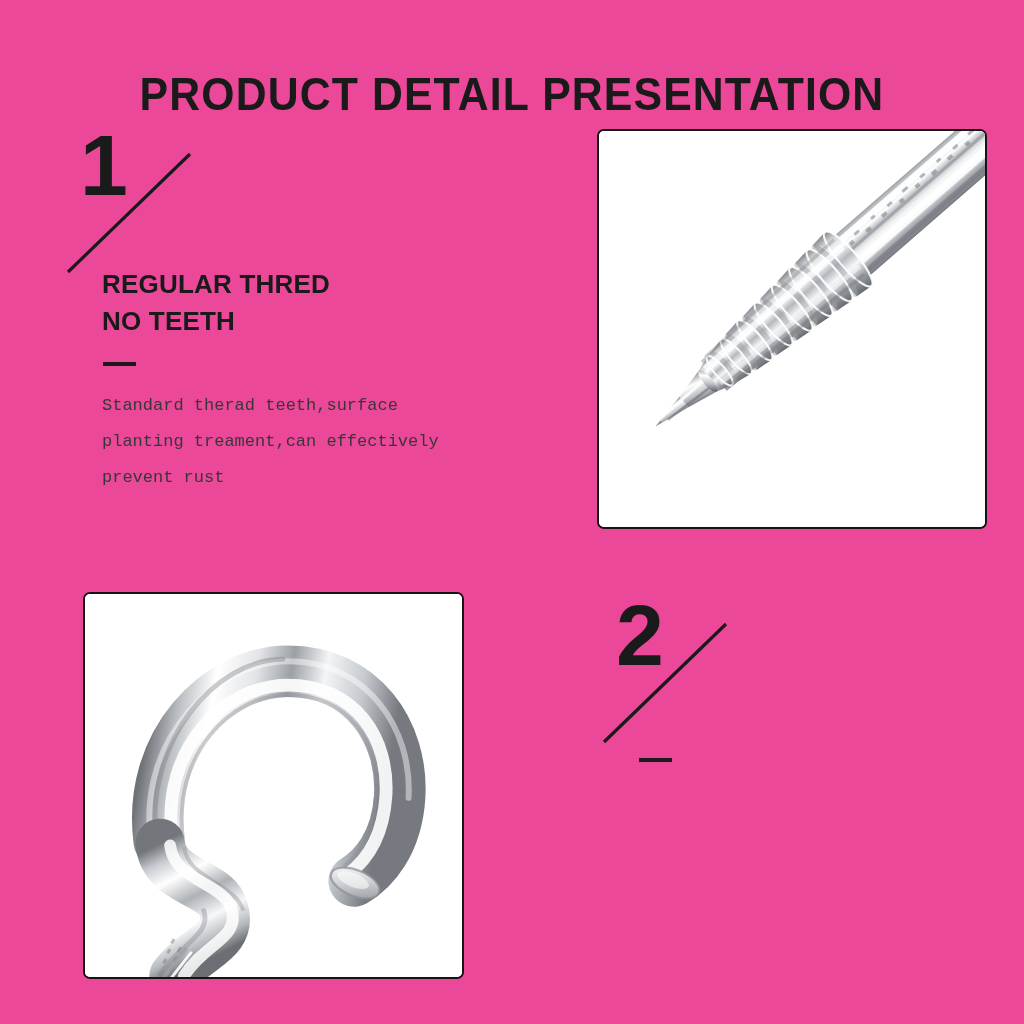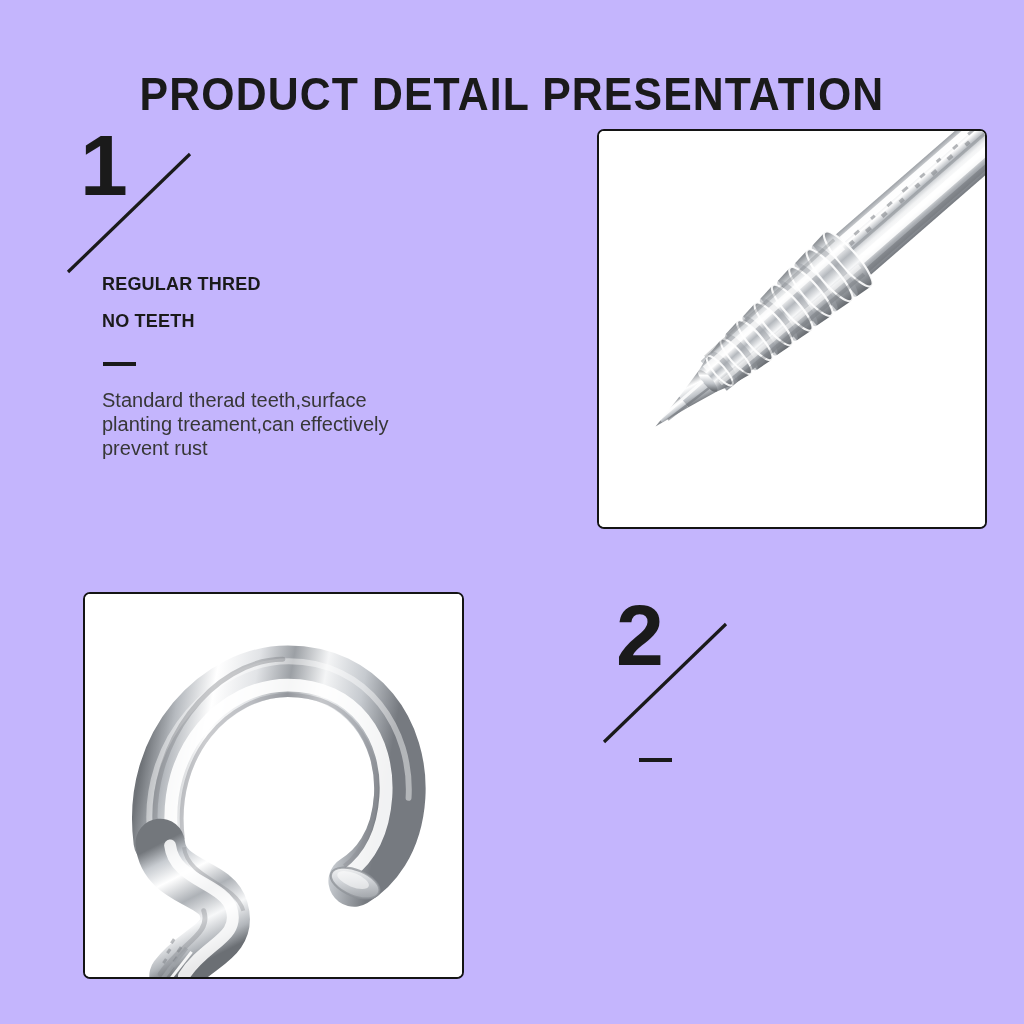--- a/index.html
+++ b/index.html
@@ -12,21 +12,21 @@
     height: 1024px;
     position: relative;
     overflow: hidden;
     font-family: "Liberation Sans", sans-serif;
     -webkit-font-smoothing: antialiased;
   }
 
   .page {
     position: absolute;
     inset: 0;
-    background: #c4b5fd;
+    background: #ec4899;
   }
 
   
   .page-title {
     position: absolute;
     left: 0;
     top: 36px;
     width: 1024px;
     text-align: center;
     font-family: "Liberation Sans", sans-serif;
@@ -73,41 +73,41 @@
     stroke: #1a1a1a;
     stroke-width: 3.2;
     stroke-linecap: butt;
   }
 
   .feature-heading {
     margin: 0;
     padding: 0 0 0 40px;
     font-family: "Liberation Sans", sans-serif;
     font-weight: 700;
-    font-size: 18px;
+    font-size: 26px;
     line-height: 37px;
     letter-spacing: 0.2px;
     color: #1a1a1a;
     white-space: pre-line;
   }
 
   .rule-dash {
     margin: 22px 0 22px 41px;
     width: 33px;
     height: 4px;
     background: #1a1a1a;
   }
 
   .feature-body {
     margin: 0;
     padding: 0 0 0 40px;
-    font-family: Liberation Sans, sans-serif;
+    font-family: Liberation Mono, monospace;
     font-weight: 400;
-    font-size: 20px;
-    line-height: 24px;
+    font-size: 17px;
+    line-height: 36px;
     color: #373737;
     white-space: pre-line;
   }
 
   
   .photo-frame {
     position: absolute;
     border: 2px solid #141414;
     border-radius: 7px;
     background: #ffffff;

